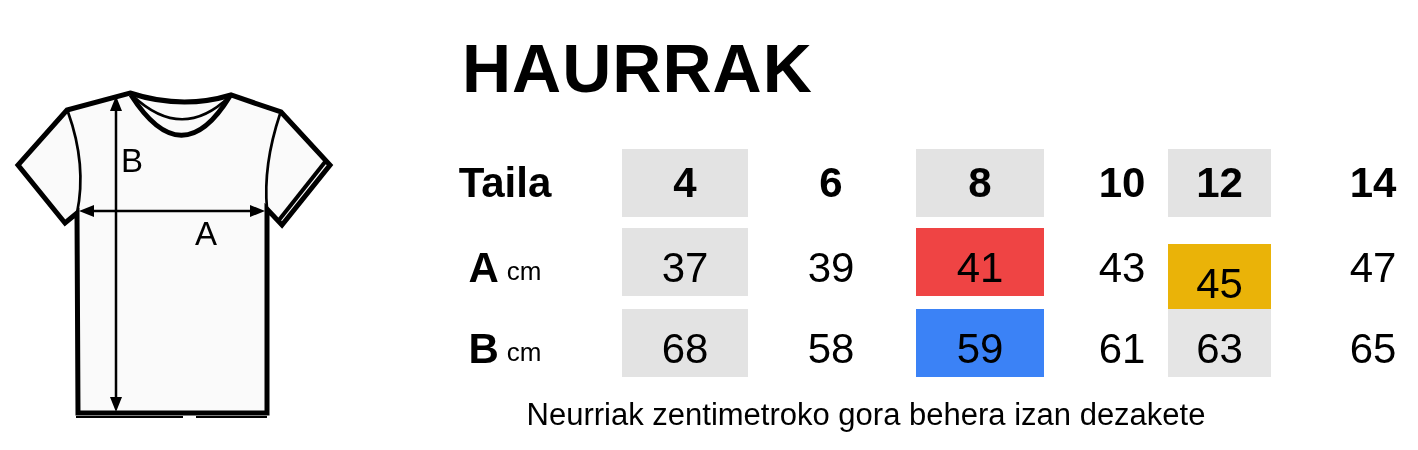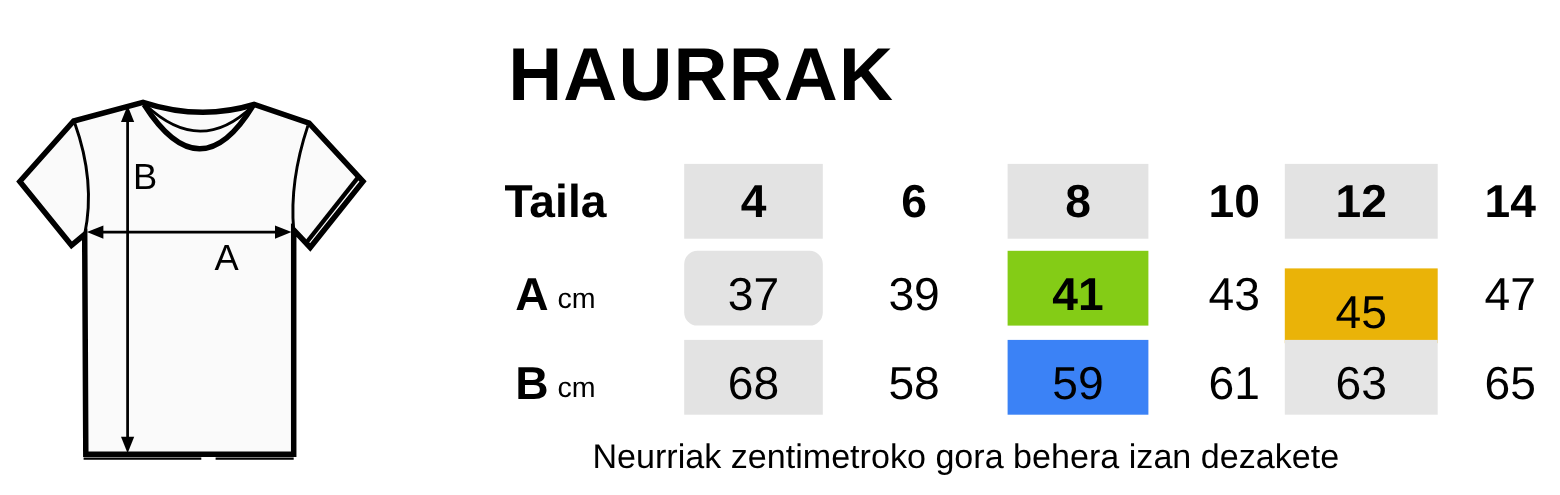--- a/index.html
+++ b/index.html
@@ -5,36 +5,36 @@
   html,body{margin:0;padding:0;background:#fff;}
   .canvas{
     position:relative;width:1418px;height:450px;background:#fff;overflow:hidden;
     font-family:"Liberation Sans","DejaVu Sans",sans-serif;color:#000;
   }
   .title{
     position:absolute;top:37px;left:462px;width:800px;text-align:left;
     font-weight:bold;font-size:68px;line-height:62px;letter-spacing:1px;white-space:nowrap;
   }
   .footer{
-    position:absolute;top:397px;left:478px;width:800px;text-align:center;
+    position:absolute;top:397px;left:466px;width:800px;text-align:center;
     font-size:31px;line-height:36px;white-space:nowrap;
   }
   .cell{
     position:absolute;height:68px;display:flex;align-items:center;justify-content:center;
     font-size:42px;box-sizing:border-box;
   }
   .hdr{font-weight:bold;}
   .r0{top:149px}.r1{top:228px}.r2{top:309px}
   .r1,.r2{padding-top:12px;}
   .col-label{left:440px;width:130px;}
   .c0{left:622px;width:126px}
   .c1{left:768px;width:126px}
   .c2{left:916px;width:128px}
   .c3{left:1059px;width:126px}
-  .c4{left:1168px;width:139px}
+  .c4{left:1168px;width:103px}
   .c5{left:1313px;width:120px}
   .rl{font-weight:bold;}
   .unit{font-size:26px;margin-left:8px;font-weight:normal;padding-top:6px;}
   .diagram{position:absolute;left:0;top:80px;width:350px;height:355px;}
 </style>
 </head>
 <body>
 
 <div class="canvas" style="background: rgb(255, 255, 255);">
 
@@ -77,23 +77,23 @@
     <div class="cell r0 c1 hdr">6</div>
     <div class="cell r0 c2 hdr shaded" style="background: rgb(227, 227, 227);">8</div>
     <div class="cell r0 c3 hdr">10</div>
     <div class="cell r0 c4 hdr shaded" style="background: rgb(227, 227, 227);">12</div>
     <div class="cell r0 c5 hdr">14</div>
 
     <div class="cell r1 col-label">
       <span class="rl">A</span>
       <span class="unit">cm</span>
     </div>
-    <div class="cell r1 c0 shaded" style="background: rgb(227, 227, 227); border-radius: 12px;">37</div>
+    <div class="cell r1 c0 shaded" style="background: rgb(227, 227, 227);">37</div>
     <div class="cell r1 c1">39</div>
-    <div class="cell r1 c2 shaded" style="background: #84cc16; font-weight: bold;">41</div>
+    <div class="cell r1 c2 shaded" style="background: #ef4444;">41</div>
     <div class="cell r1 c3">43</div>
     <div class="cell r1 c4 shaded" style="background: #eab308; margin-top: 16px;">45</div>
     <div class="cell r1 c5">47</div>
 
     <div class="cell r2 col-label">
       <span class="rl">B</span>
       <span class="unit">cm</span>
     </div>
     <div class="cell r2 c0 shaded" style="background: rgb(227, 227, 227);">68</div>
     <div class="cell r2 c1">58</div>

